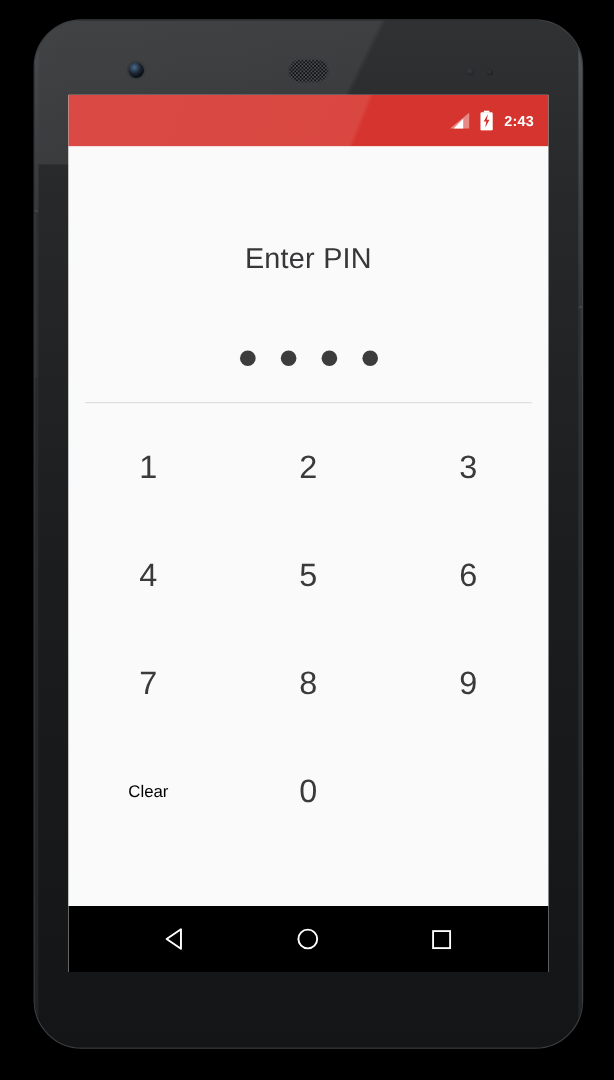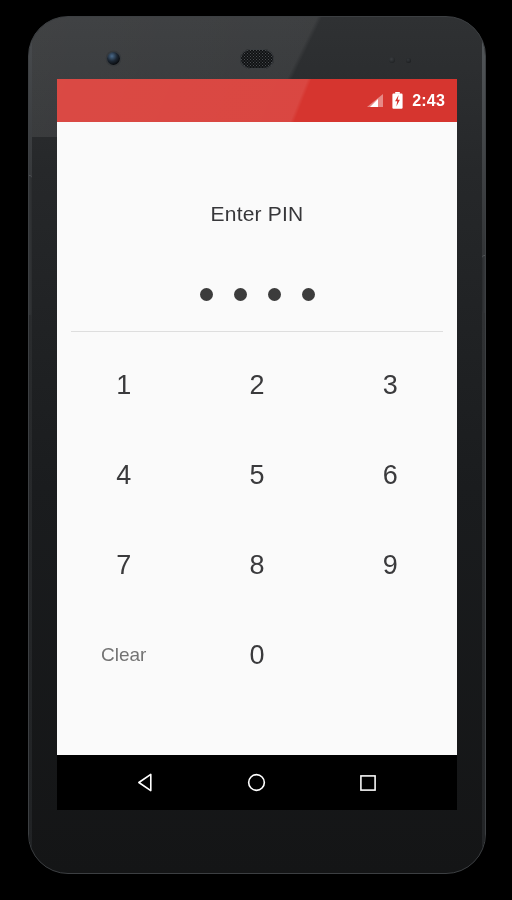--- a/index.html
+++ b/index.html
@@ -128,37 +128,37 @@
   .status-icons {
     position: relative;
     display: flex;
     align-items: center;
     gap: 8px;
   }
   .signal-icon { display: block; }
   .battery-icon { display: block; }
   .status-time {
     color: #ffffff;
-    font-size: 16px;
+    font-size: 12px;
     font-weight: bold;
     letter-spacing: 0.2px;
     line-height: 1;
     padding-left: 1px;
   }
 
   
   .app-content {
     position: relative;
     height: 633px;
     background: #fafafa;
   }
   .pin-title {
     text-align: center;
     color: #37373a;
-    font-size: 21px;
+    font-size: 24px;
     padding-top: 80px;
     letter-spacing: 0.2px;
   }
   .pin-dots {
     display: flex;
     justify-content: center;
     gap: 21px;
     margin-top: 62px;
   }
   .pin-dot {
@@ -181,21 +181,21 @@
   .key {
     display: flex;
     align-items: center;
     justify-content: center;
     color: #3a3a3c;
     font-size: 27px;
     font-weight: 300;
     cursor: pointer;
     user-select: none;
   }
-  .key.word { font-size: 19px; font-weight: 400; color: #737373; }
+  .key.word { font-size: 14px; font-weight: 400; color: #000000; }
 
   
   .nav-bar {
     height: 55px;
     background: #000;
     display: flex;
     align-items: center;
     justify-content: space-around;
     padding: 0 34px;
     box-sizing: border-box;

